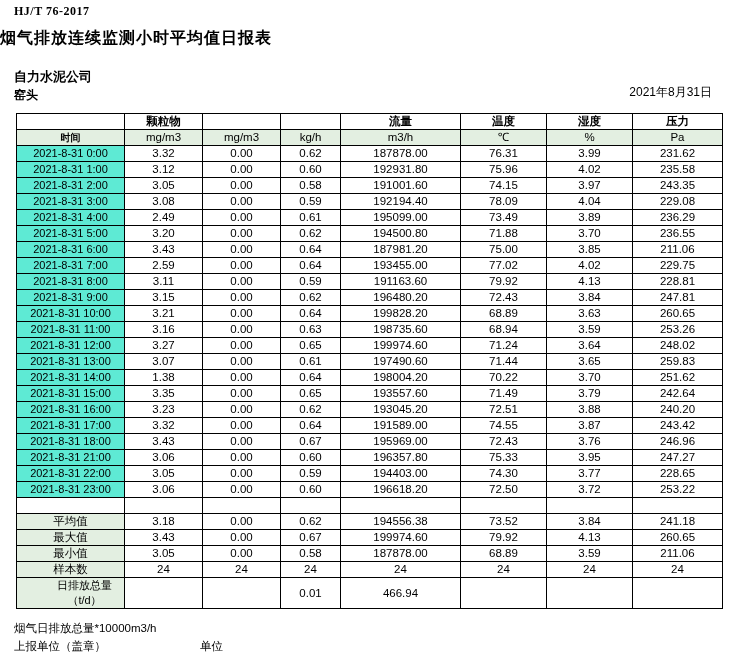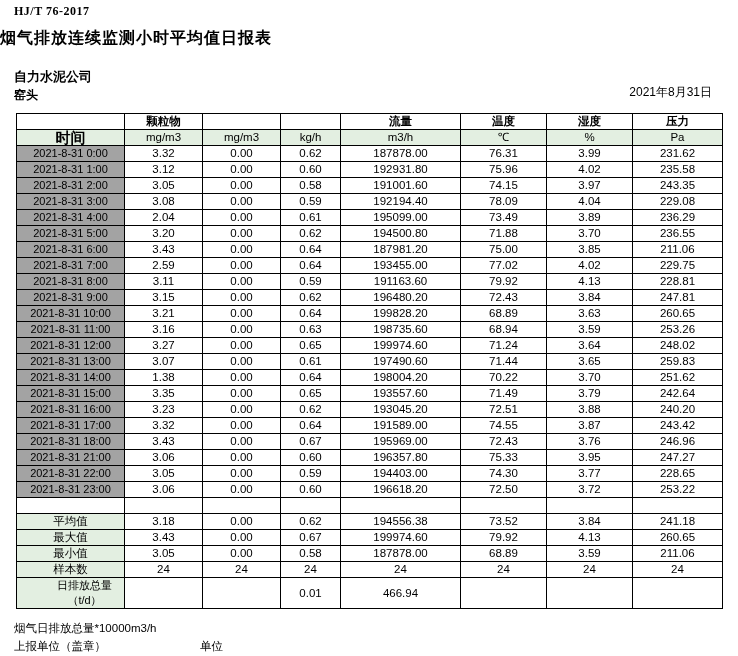--- a/index.html
+++ b/index.html
@@ -77,25 +77,25 @@
     font-weight: bold;
     margin-left: 24px;
   }
   .hdr-unit td {
     background: #e3efe1;
     height: 15px;
     line-height: 15px;
     font-size: 10.5px;
   }
   .hdr-unit td.time-cell {
-    font-size: 15px;
+    font-size: 10px;
     font-weight: bold;
   }
   .data-row td.time-cell {
-    background: #a3a3a3;
+    background: #5eead4;
     font-size: 11px;
     margin-left: 42px;
   }
   .blank-row td {
     height: 15px;
   }
   .summary-row td.label-cell {
     background: #e3efe1;
     font-weight: normal;
     font-size: 11.5px;
@@ -200,21 +200,21 @@
         <td>3.08</td>
         <td>0.00</td>
         <td>0.59</td>
         <td>192194.40</td>
         <td>78.09</td>
         <td>4.04</td>
         <td>229.08</td>
       </tr>
       <tr class="data-row">
         <td class="time-cell">2021-8-31 4:00</td>
-        <td>2.04</td>
+        <td>2.49</td>
         <td>0.00</td>
         <td>0.61</td>
         <td>195099.00</td>
         <td>73.49</td>
         <td>3.89</td>
         <td>236.29</td>
       </tr>
       <tr class="data-row">
         <td class="time-cell">2021-8-31 5:00</td>
         <td>3.20</td>

